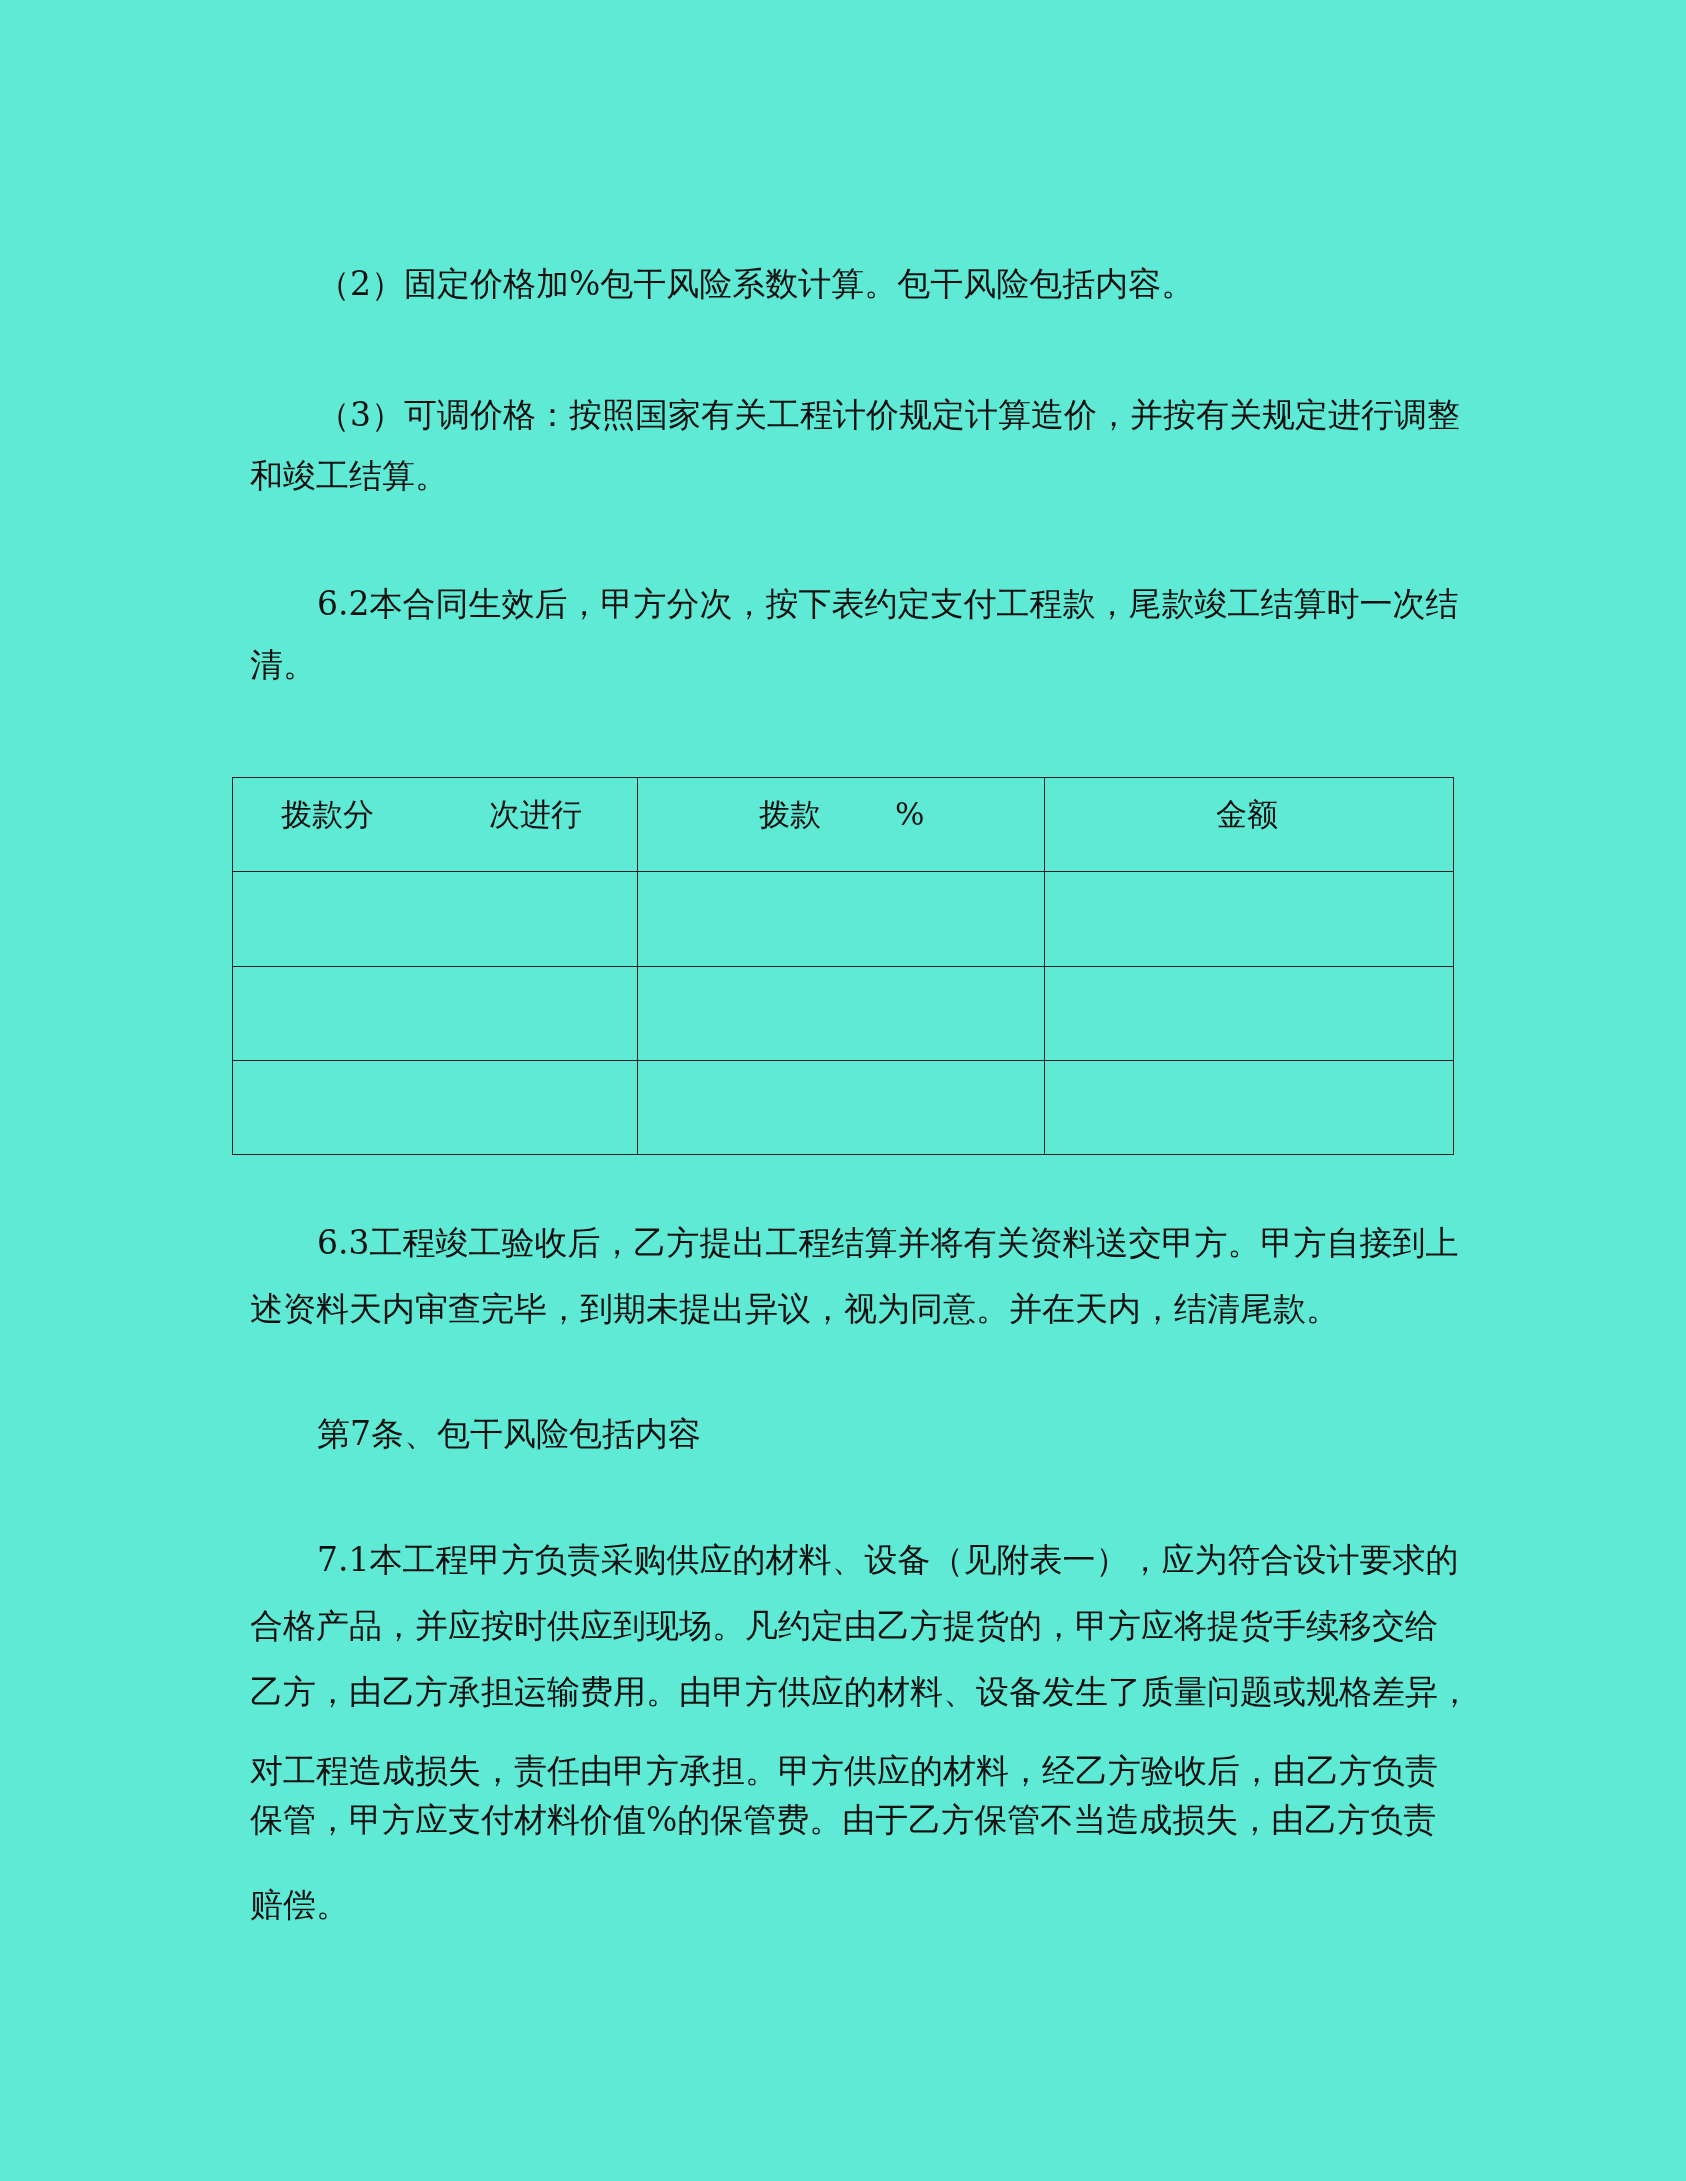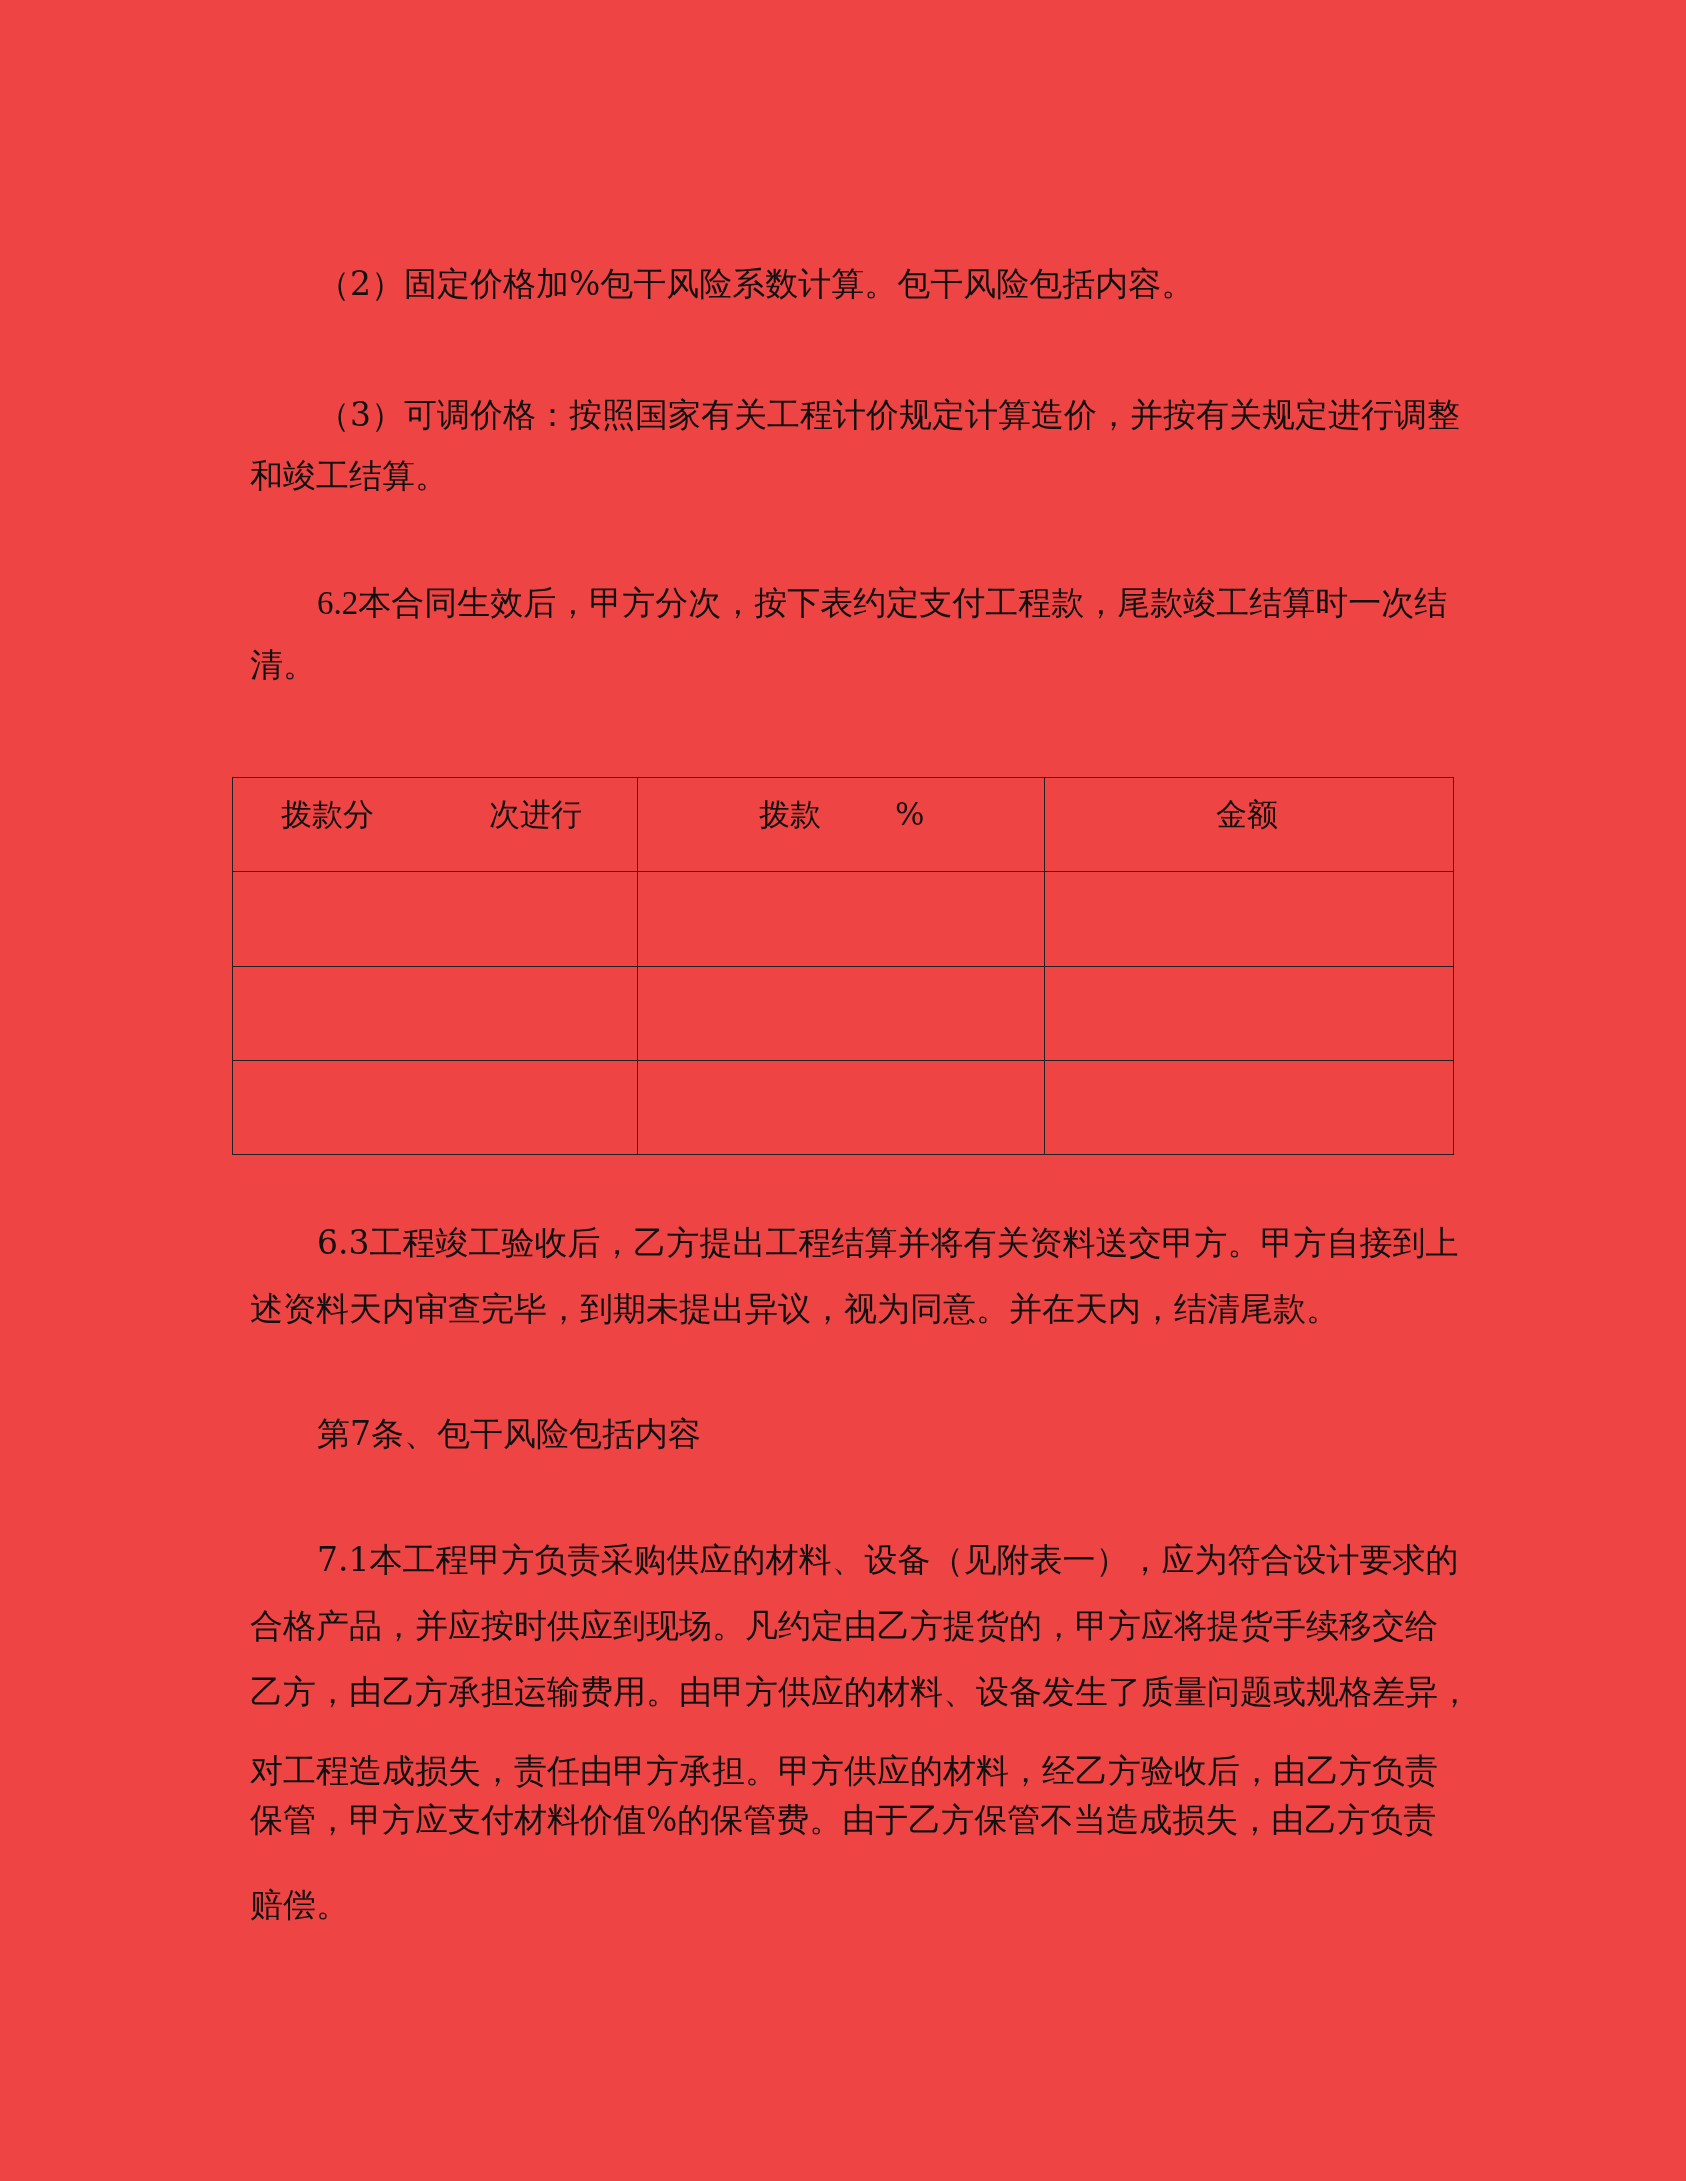--- a/index.html
+++ b/index.html
@@ -1,17 +1,17 @@
 <!DOCTYPE html>
 <html style="font-size:14.7px"><head>
 <meta charset="utf-8">
 <style>
   html, body { margin: 0; padding: 0; background: #ffffff; }
   body { width: 1686px; height: 2182px; position: relative; overflow: hidden; }
-  .page { position: absolute; left: 0; top: 0; width: 1686px; height: 2182px; background: #ef4444; }
+  .page { position: absolute; left: 0; top: 0; width: 1686px; height: 2182px; background: #5eead4; }
   .line {
     position: absolute;
     left: 250px;
     width: 1194px;
     font-family: "DejaVu Serif", "Liberation Serif", serif;
     font-size: 33px;
     line-height: 37px;
     color: #111111;
     white-space: nowrap;
   }
@@ -41,21 +41,21 @@
 </head>
 <body>
 
 <div class="page">
 
   <div class="line indent" style="top:265px;">（2）固定价格加%包干风险系数计算。包干风险包括内容。</div>
 
   <div class="line indent" style="top:396px;">（3）可调价格：按照国家有关工程计价规定计算造价，并按有关规定进行调整</div>
   <div class="line" style="top:457px;">和竣工结算。</div>
 
-  <div class="line indent" style="top:585px;font-family:Liberation Serif, serif;">6.2本合同生效后，甲方分次，按下表约定支付工程款，尾款竣工结算时一次结</div>
+  <div class="line indent" style="top:585px;">6.2本合同生效后，甲方分次，按下表约定支付工程款，尾款竣工结算时一次结</div>
   <div class="line" style="top:646px;">清。</div>
 
   <table class="table">
     <colgroup>
       <col style="width:405px;">
       <col style="width:407px;">
       <col style="width:409px;">
     </colgroup>
     <tbody>
         <tr>

